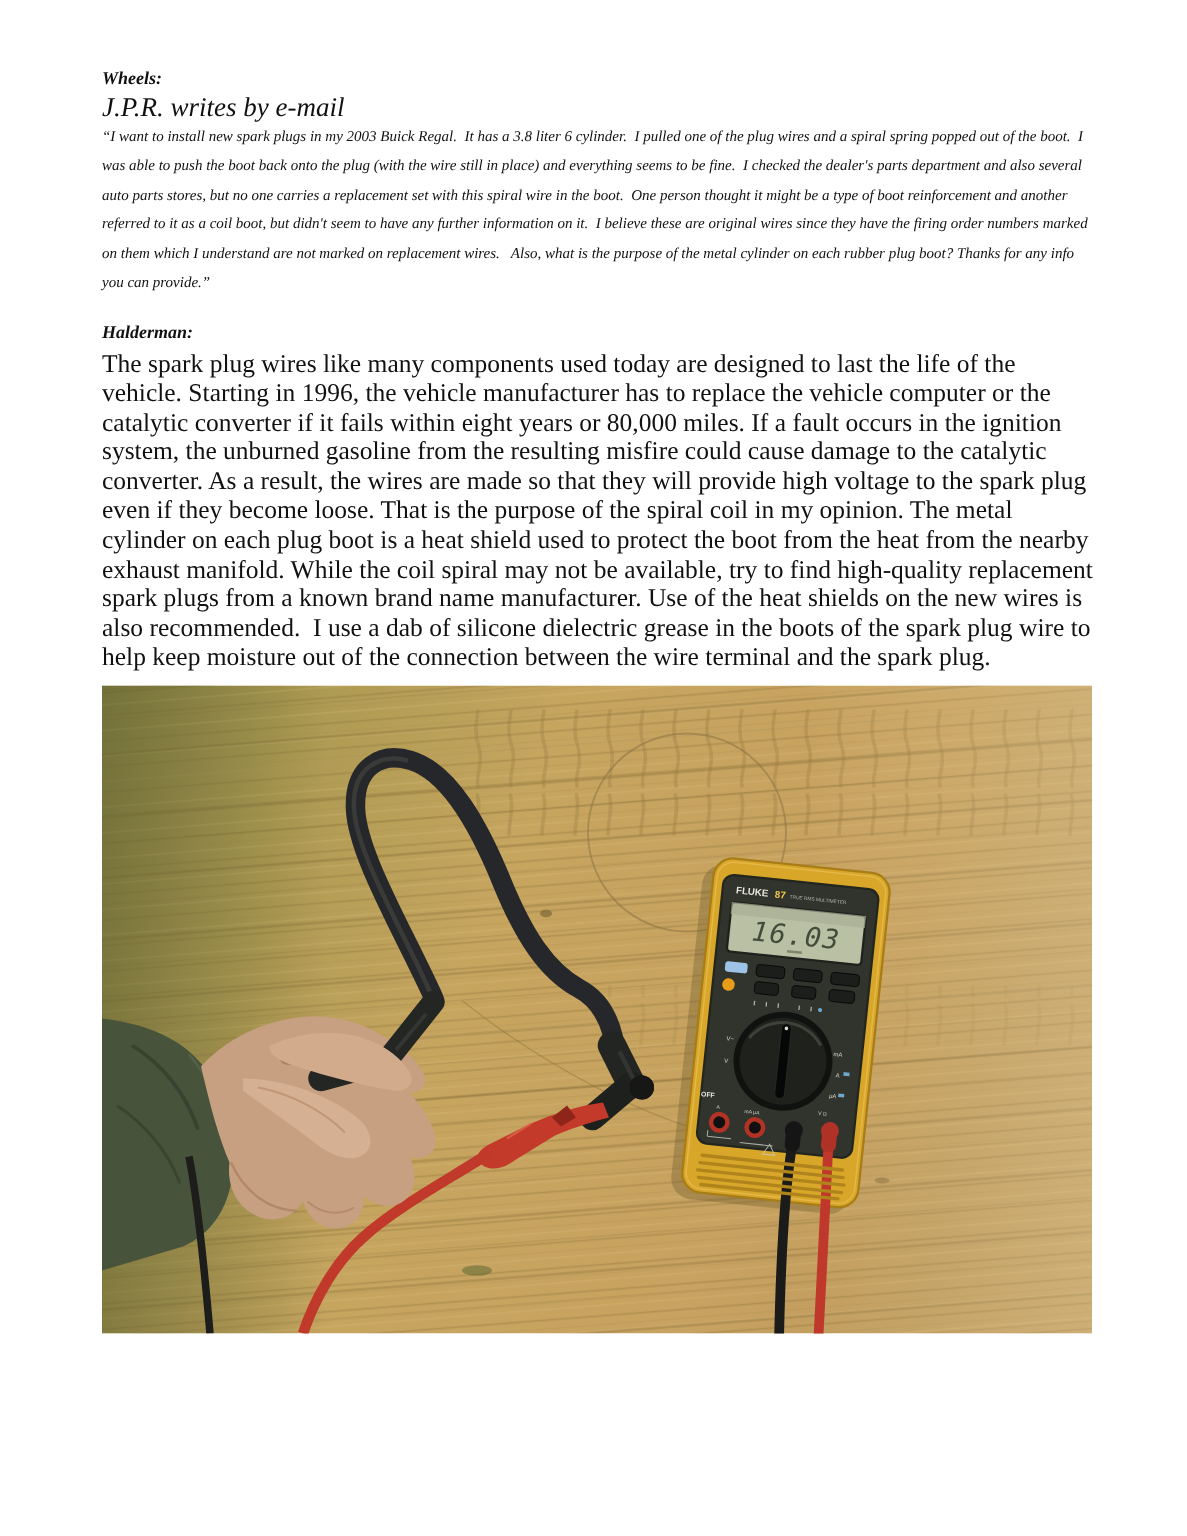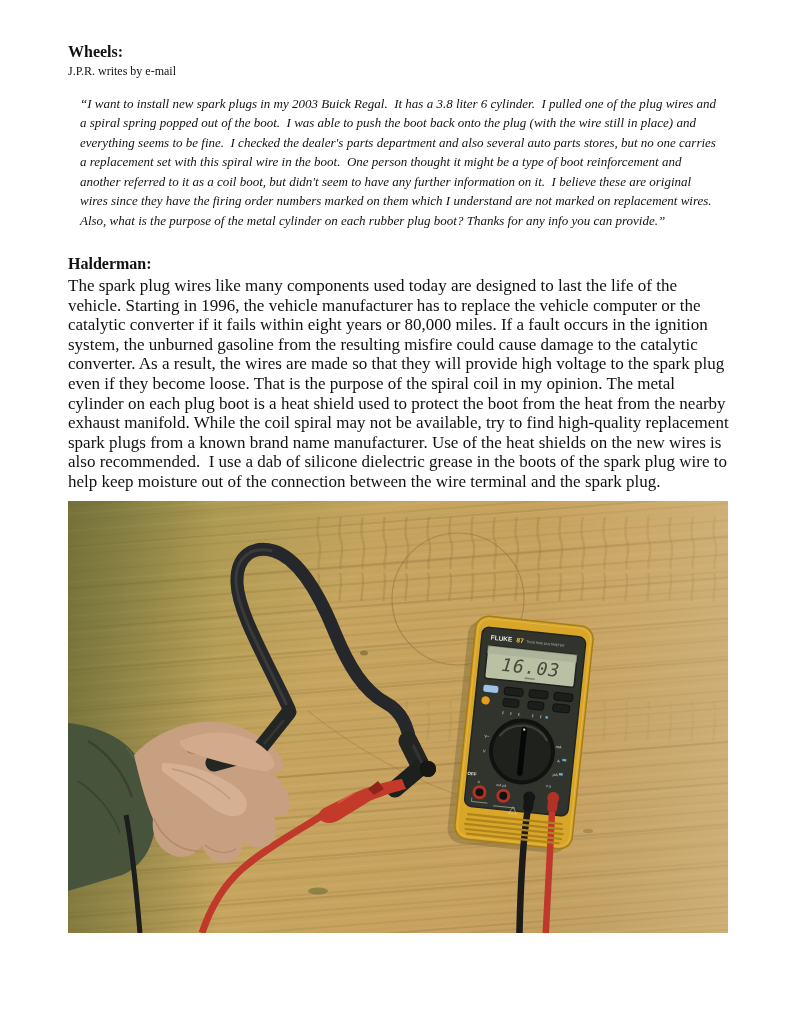--- a/index.html
+++ b/index.html
@@ -1,23 +1,23 @@
 <!DOCTYPE html>
 <html><head>
 <meta charset="utf-8">
 <style>
   html,body{margin:0;padding:0;}
   body{
     width:791px;height:1024px;background:#ffffff;position:relative;overflow:hidden;
     font-family:"Liberation Serif", serif;color:#111111;
   }
   .content{position:absolute;left:68px;top:42px;width:661px;}
-  .h-bold{font-weight:bold;font-size:16px;line-height:20px;margin:0;}
-  .byline{font-size:12px;line-height:19.5px;margin:0;}
-  .question{font-style:italic;font-size:13px;line-height:19.5px;margin:12px;white-space:pre-wrap;}
+  .h-bold{font-weight:bold;font-size:12px;line-height:20px;margin:0;font-style:italic;}
+  .byline{font-style:italic;font-size:18px;line-height:19.5px;margin:0;}
+  .question{font-style:italic;font-size:10px;line-height:19.5px;margin:0;white-space:pre-wrap;}
   .answer{font-size:17px;line-height:19.6px;margin:0;white-space:pre-wrap;}
   .gap1{height:12px;}
   .gap2{height:2px;}
   .photo-wrap{margin-top:9px;width:660px;height:432px;}
   svg{display:block;}
   .lcd-digits{font-family:"DejaVu Sans Mono", monospace;font-style:italic;}
   .meter-text{font-family:"Liberation Sans", sans-serif;}
 </style>
 </head>
 <body>

